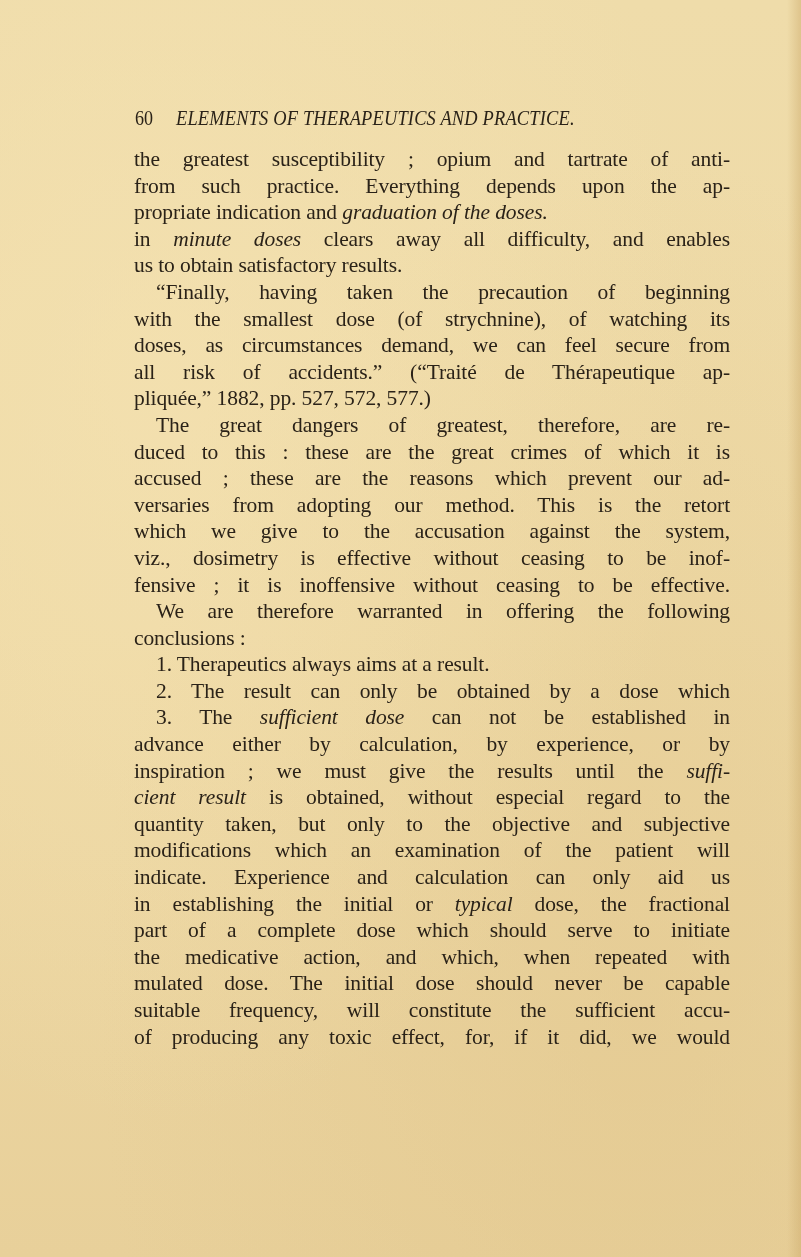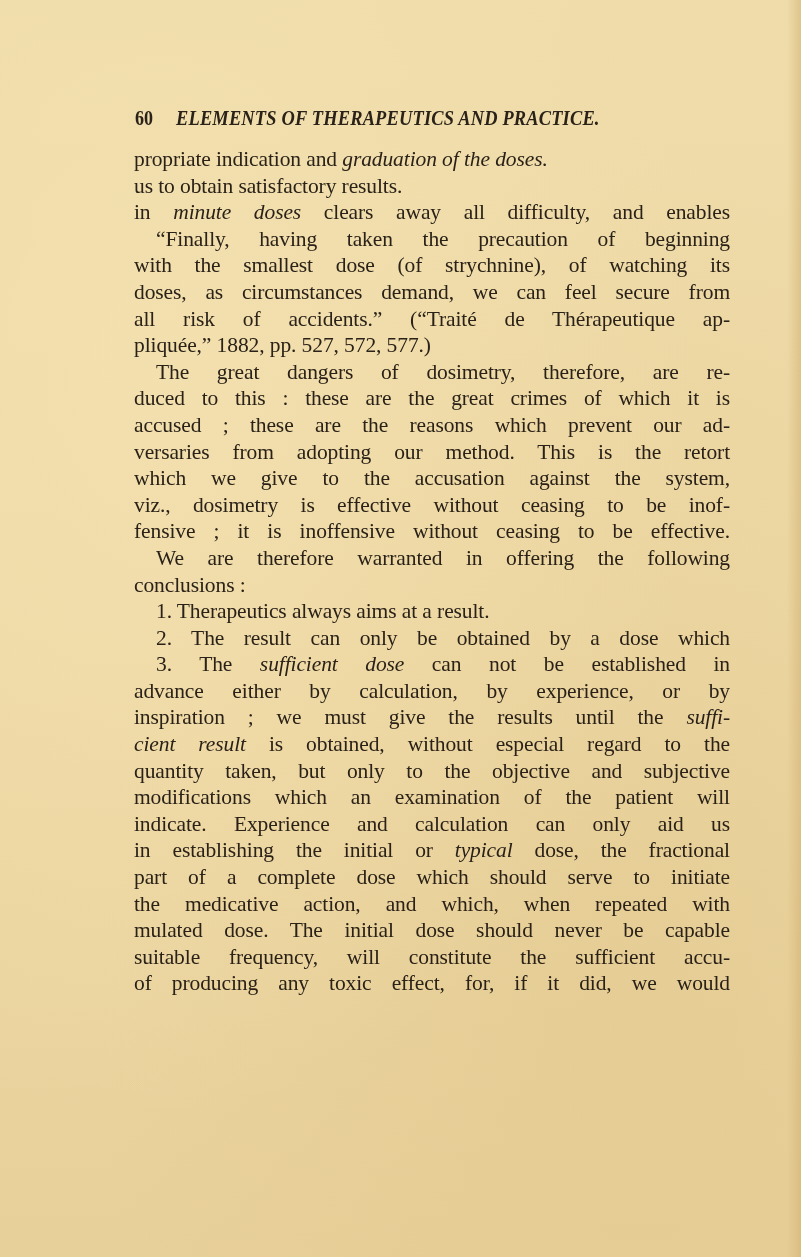--- a/index.html
+++ b/index.html
@@ -36,21 +36,20 @@
     }
     .running-head {
       position: absolute;
       left: 135px;
       top: 106px;
       width: 600px;
       height: 24px;
       white-space: nowrap;
       font-size: 20px;
       line-height: 24px;
-      font-weight: bold;
     }
     .running-head .folio {
       display: inline-block;
       font-style: normal;
       margin-right: 16px;
       transform: scaleX(0.9);
       transform-origin: left center;
     }
     .running-head .title {
       display: inline-block;
@@ -91,32 +90,34 @@
 <div class="page">
   <div class="right-edge"></div>
 
   <div class="running-head">
     <span class="folio">60</span>
     <span class="title">ELEMENTS OF THERAPEUTICS AND PRACTICE.</span>
   </div>
 
   <div class="body-text">
 
+    <span class="line">the greatest susceptibility ; opium and tartrate of anti-</span>
+    <span class="line">from such practice.  Everything depends upon the ap-</span>
     <span class="line last"><span>propriate indication and </span><span class="it">graduation of the doses.</span><span></span></span>
 
+    <span class="line"><span>in </span><span class="it">minute doses</span><span> clears away all difficulty, and enables</span></span>
     <span class="line last">us to obtain satisfactory results.</span>
-    <span class="line"><span>in </span><span class="it">minute doses</span><span> clears away all difficulty, and enables</span></span>
 
     <span class="line indent">“Finally, having taken the precaution of beginning</span>
     <span class="line">with the smallest dose (of strychnine), of watching its</span>
     <span class="line">doses, as circumstances demand, we can feel secure from</span>
     <span class="line">all risk of accidents.”  (“Traité de Thérapeutique ap-</span>
     <span class="line last">pliquée,” 1882, pp. 527, 572, 577.)</span>
 
-    <span class="line indent">The great dangers of dosimetry, therefore, are re-</span>
+    <span class="line indent">The great dangers of greatest, therefore, are re-</span>
     <span class="line">duced to this : these are the great crimes of which it is</span>
     <span class="line">accused ; these are the reasons which prevent our ad-</span>
     <span class="line">versaries from adopting our method.  This is the retort</span>
     <span class="line">which we give to the accusation against the system,</span>
     <span class="line">viz., dosimetry is effective without ceasing to be inof-</span>
     <span class="line">fensive ; it is inoffensive without ceasing to be effective.</span>
 
     <span class="line indent">We are therefore warranted in offering the following</span>
     <span class="line last">conclusions :</span>
 

